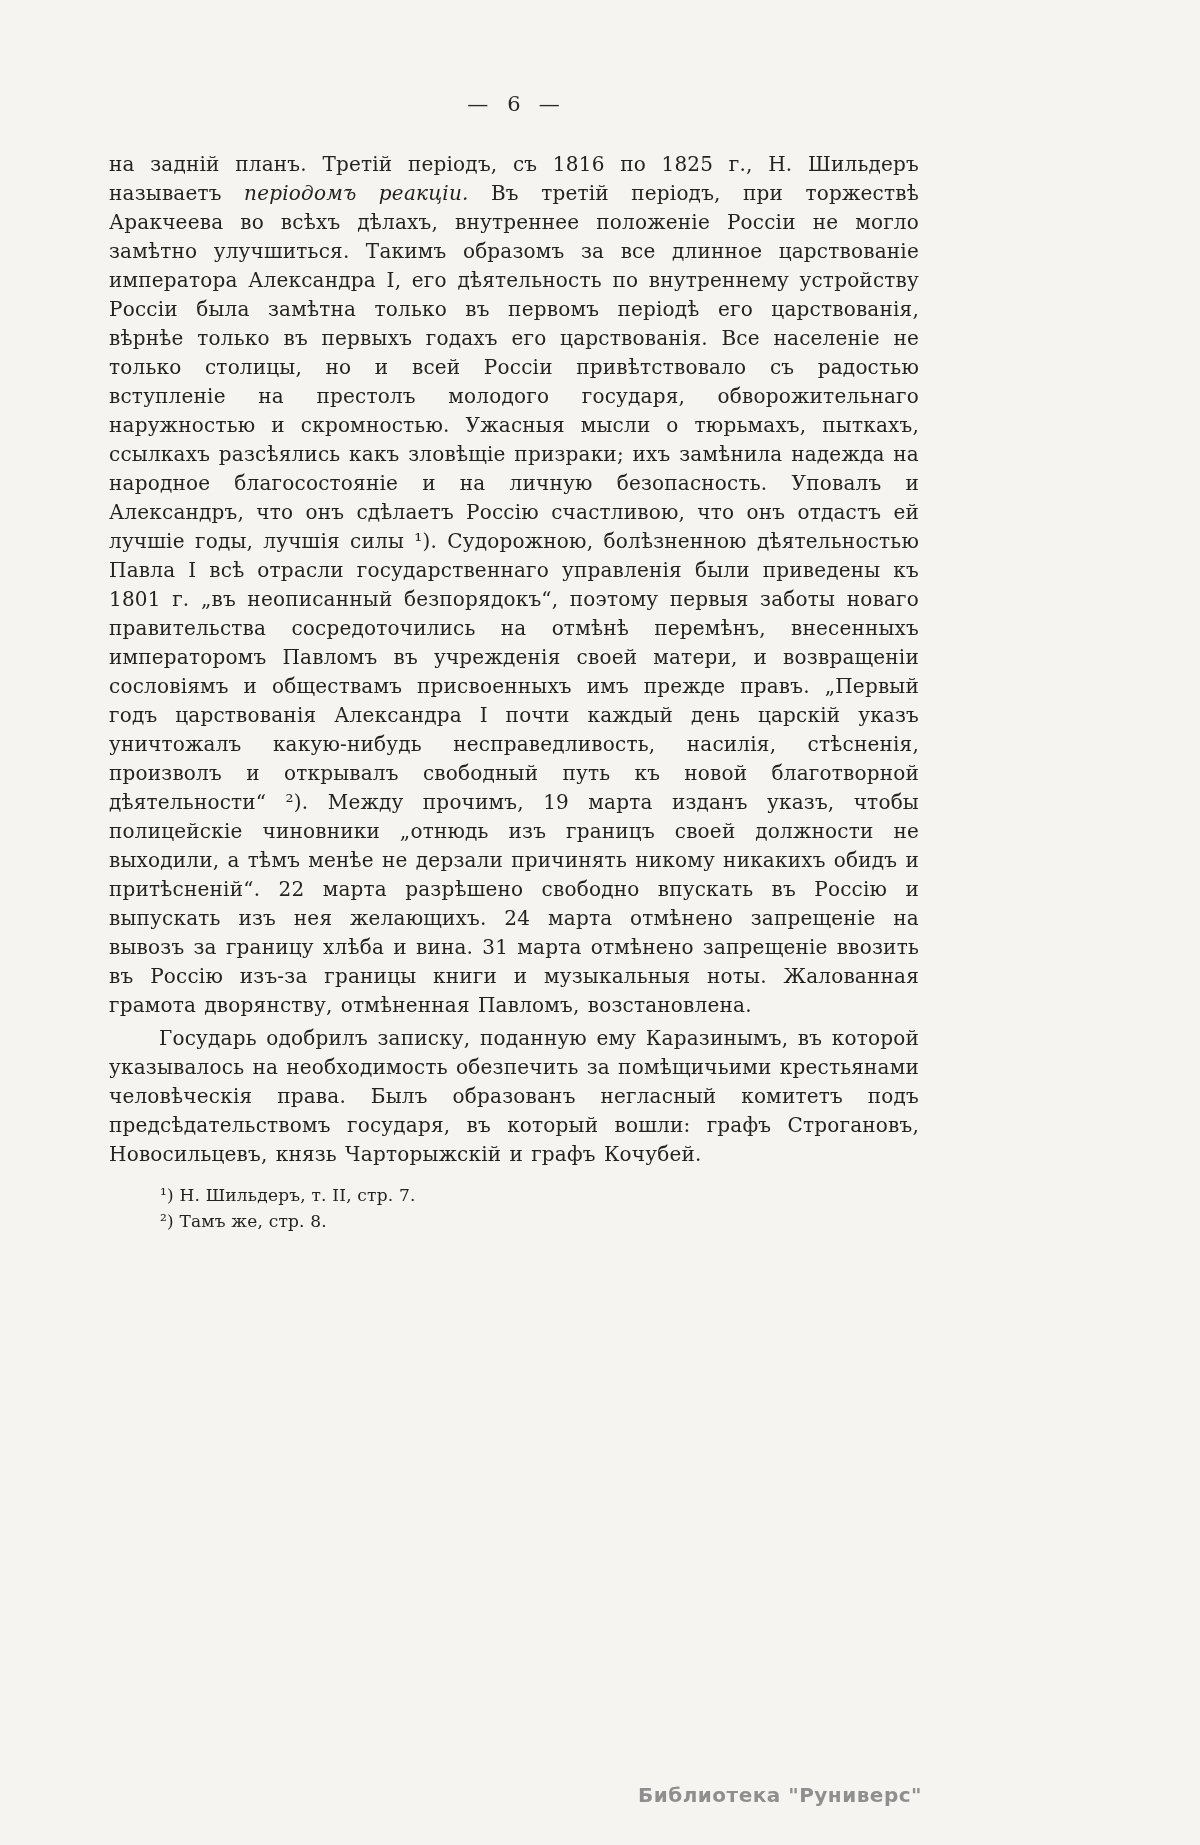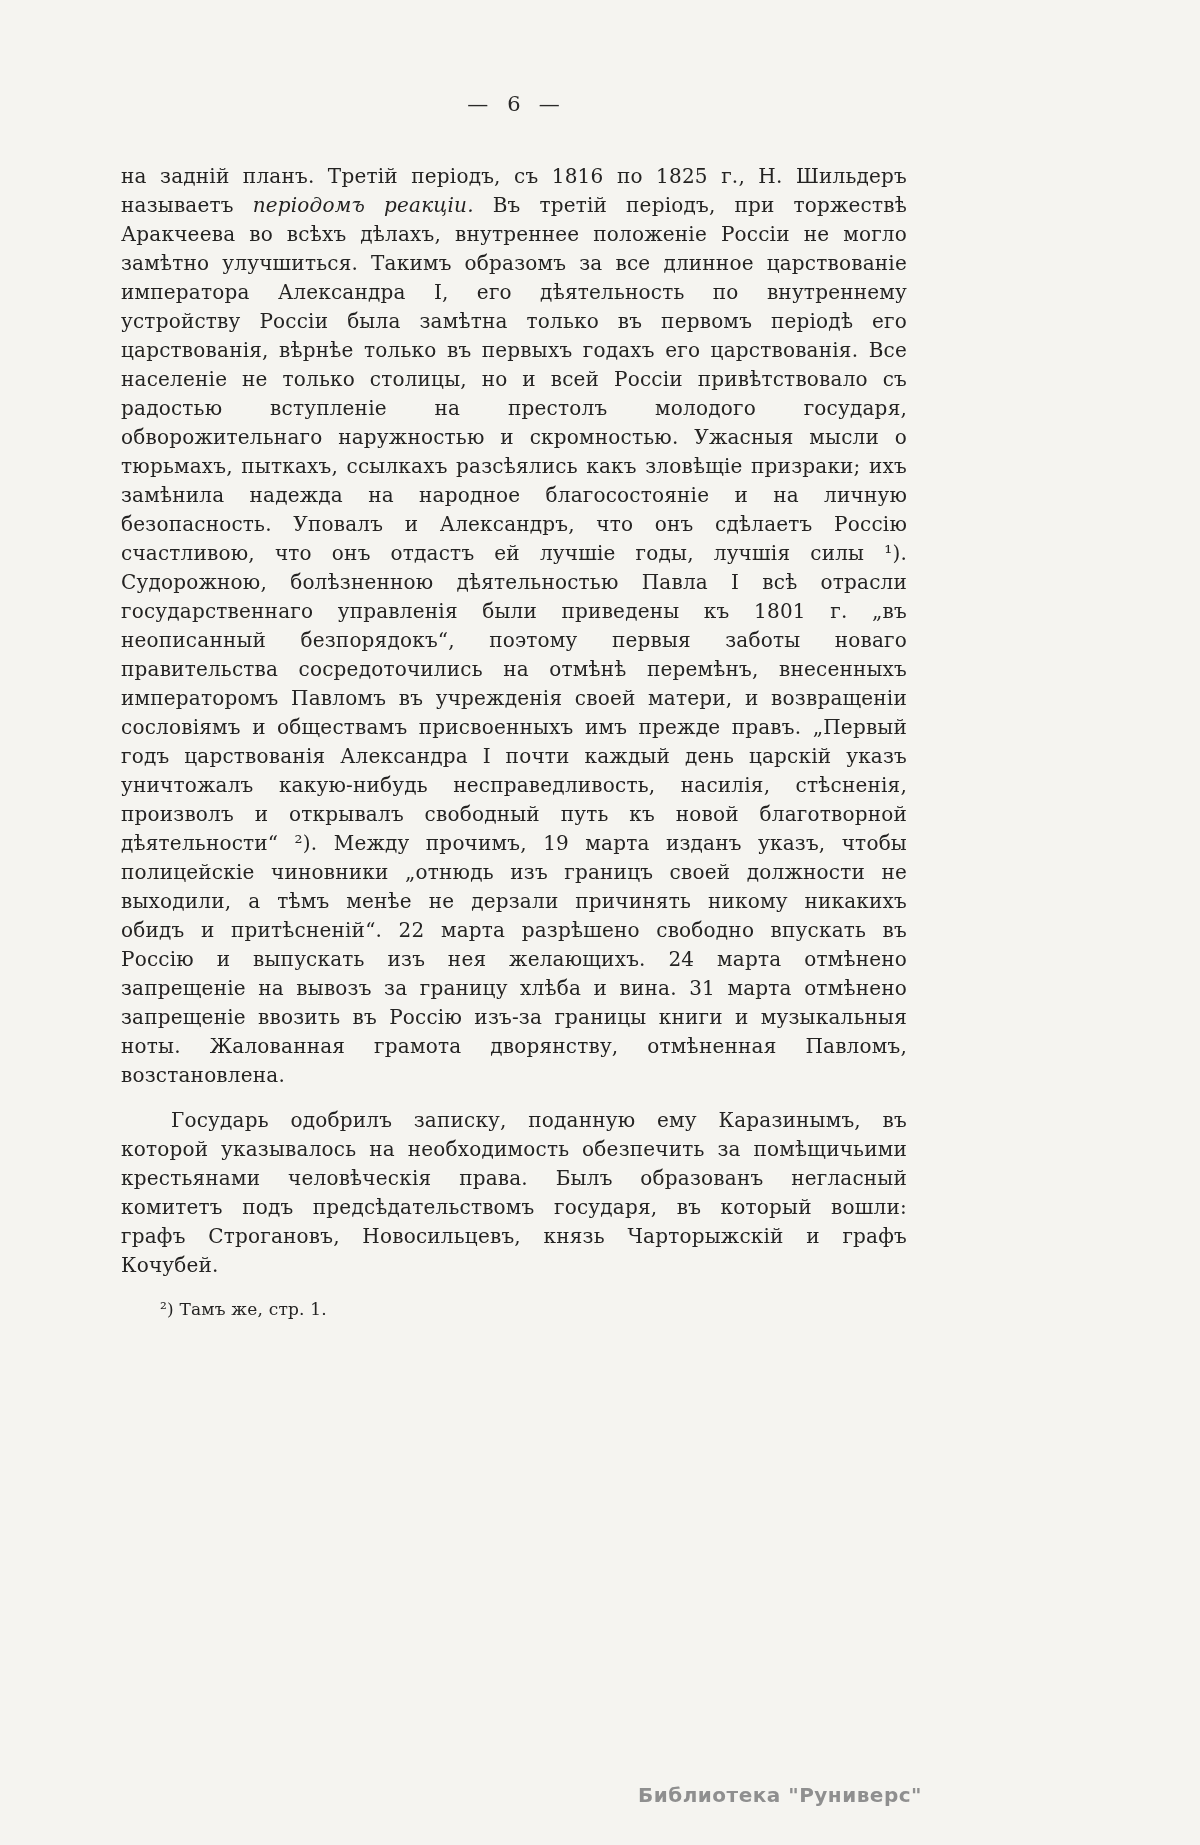--- a/index.html
+++ b/index.html
@@ -32,21 +32,21 @@
     position: absolute;
     top: 146px;
     left: 105px;
     width: 818px;
     font-size: 20px;
     line-height: 29px;
     text-align: justify;
     word-spacing: 0.08em;
     letter-spacing: 0.01em;
   }
-  .para { margin: 16px; text-indent: 50px; }
+  .para { margin: 4px; text-indent: 50px; }
   .para.no-indent { text-indent: 0; }
   .italic { font-style: italic; }
   .footnotes {
     margin-top: 13px;
     padding-left: 55px;
     font-size: 17px;
     line-height: 26px;
     text-align: left;
     word-spacing: normal;
   }
@@ -73,20 +73,21 @@
 
   <main class="text-block">
 
     <p class="para no-indent"><span>на задній планъ. Третій періодъ, съ 1816 по 1825 г., Н. Шильдеръ называетъ </span><span class="italic">періодомъ реакціи.</span><span> Въ третій періодъ, при торжествѣ Аракчеева во всѣхъ дѣлахъ, внутреннее положеніе Россіи не могло замѣтно улучшиться. Такимъ образомъ за все длинное царствованіе императора Александра I, его дѣятельность по внутреннему устройству Россіи была замѣтна только въ первомъ періодѣ его царствованія, вѣрнѣе только въ первыхъ годахъ его царствованія. Все населеніе не только столицы, но и всей Россіи привѣтствовало съ радостью вступленіе на престолъ молодого государя, обворожительнаго наружностью и скромностью. Ужасныя мысли о тюрьмахъ, пыткахъ, ссылкахъ разсѣялись какъ зловѣщіе призраки; ихъ замѣнила надежда на народное благосостояніе и на личную безопасность. Уповалъ и Александръ, что онъ сдѣлаетъ Россію счастливою, что онъ отдастъ ей лучшіе годы, лучшія силы ¹). Судорожною, болѣзненною дѣятельностью Павла I всѣ отрасли государственнаго управленія были приведены къ 1801 г. „въ неописанный безпорядокъ“, поэтому первыя заботы новаго правительства сосредоточились на отмѣнѣ перемѣнъ, внесенныхъ императоромъ Павломъ въ учрежденія своей матери, и возвращеніи сословіямъ и обществамъ присвоенныхъ имъ прежде правъ. „Первый годъ царствованія Александра I почти каждый день царскій указъ уничтожалъ какую-нибудь несправедливость, насилія, стѣсненія, произволъ и открывалъ свободный путь къ новой благотворной дѣятельности“ ²). Между прочимъ, 19 марта изданъ указъ, чтобы полицейскіе чиновники „отнюдь изъ границъ своей должности не выходили, а тѣмъ менѣе не дерзали причинять никому никакихъ обидъ и притѣсненій“. 22 марта разрѣшено свободно впускать въ Россію и выпускать изъ нея желающихъ. 24 марта отмѣнено запрещеніе на вывозъ за границу хлѣба и вина. 31 марта отмѣнено запрещеніе ввозить въ Россію изъ-за границы книги и музыкальныя ноты. Жалованная грамота дворянству, отмѣненная Павломъ, возстановлена.</span></p>
 
 
 
     <p class="para">Государь одобрилъ записку, поданную ему Каразинымъ, въ которой указывалось на необходимость обезпечить за помѣщичьими крестьянами человѣческія права. Былъ образованъ негласный комитетъ подъ предсѣдательствомъ государя, въ который вошли: графъ Строгановъ, Новосильцевъ, князь Чарторыжскій и графъ Кочубей.</p>
 
     <div class="footnotes">
-      <p>²) Тамъ же, стр. 1.</p>
+      <p>¹) Н. Шильдеръ, т. II, стр. 7.</p>
+      <p>²) Тамъ же, стр. 8.</p>
     </div>
 
   </main>
 
   <div class="watermark">Библиотека "Руниверс"</div>
 
 </div>
 
 </body></html>

